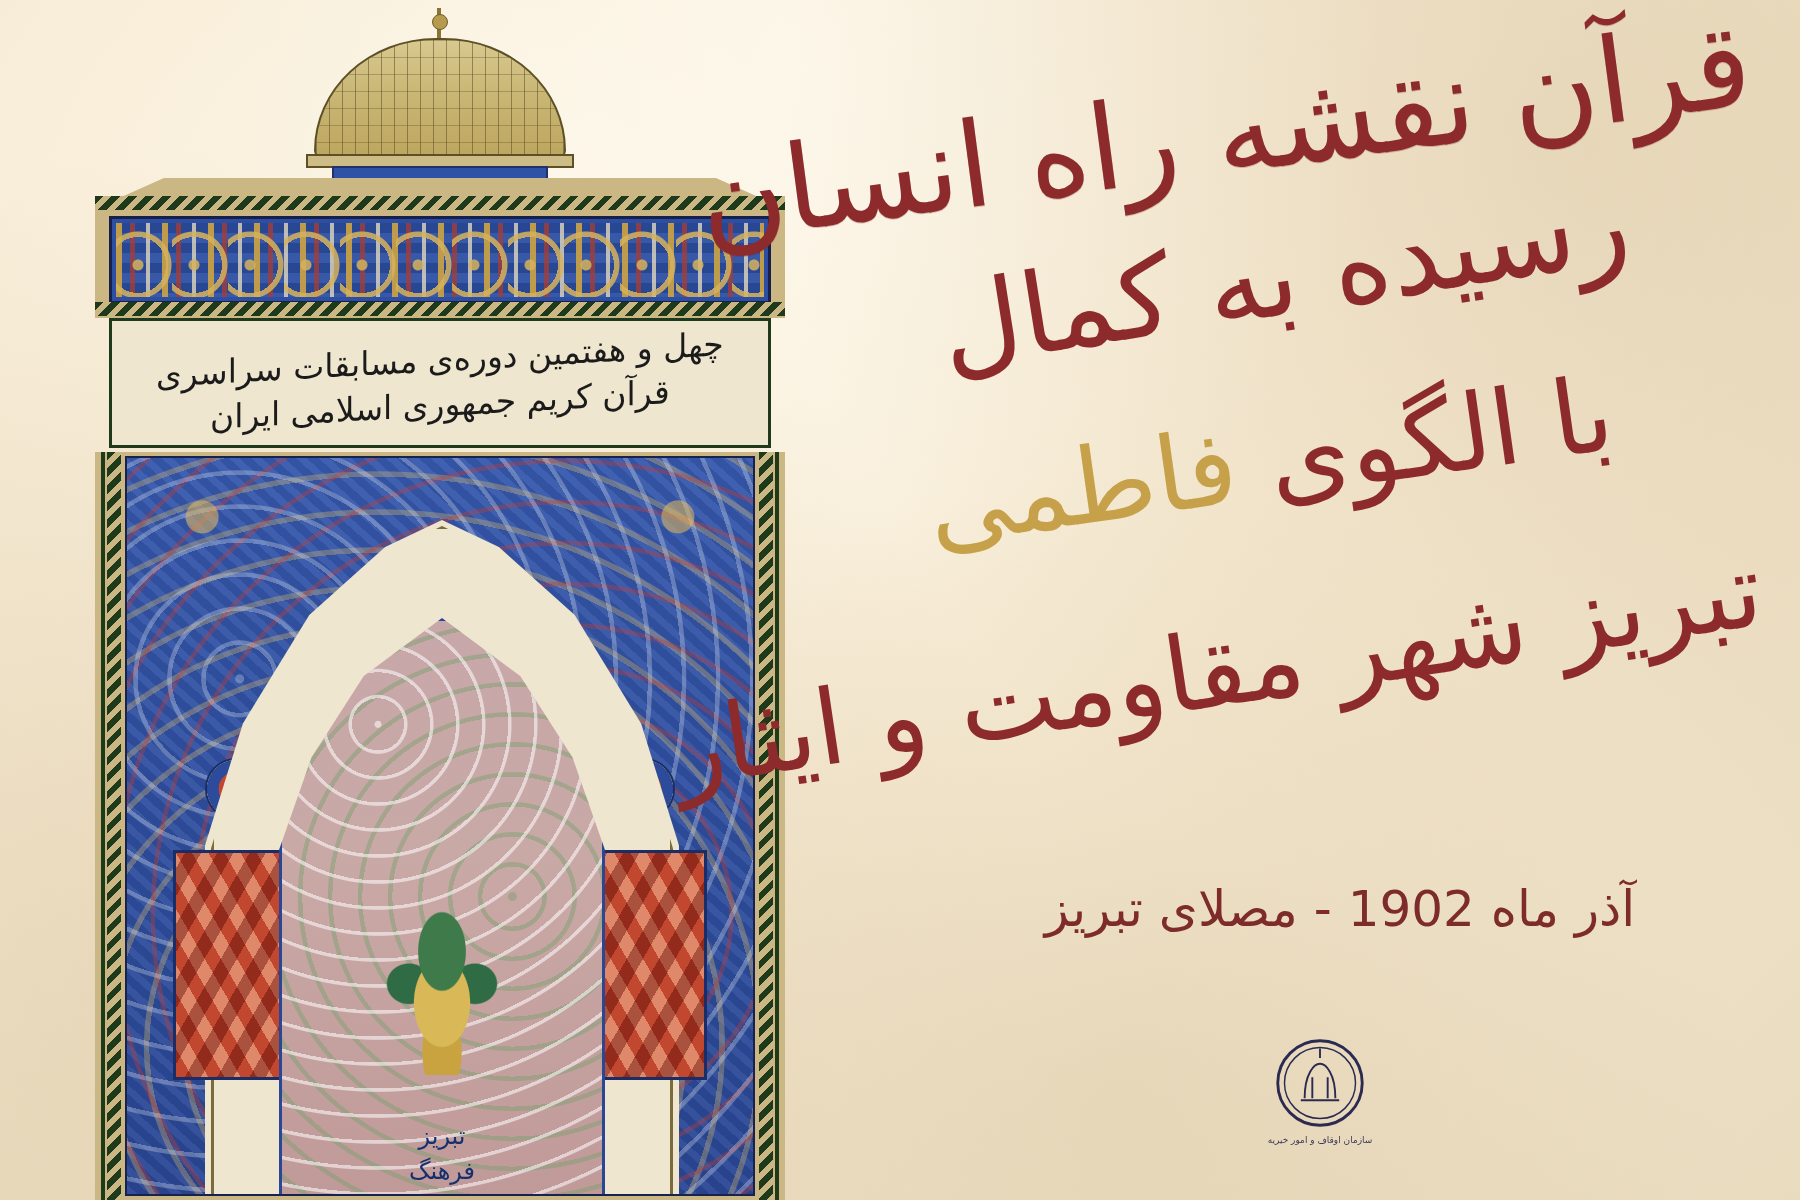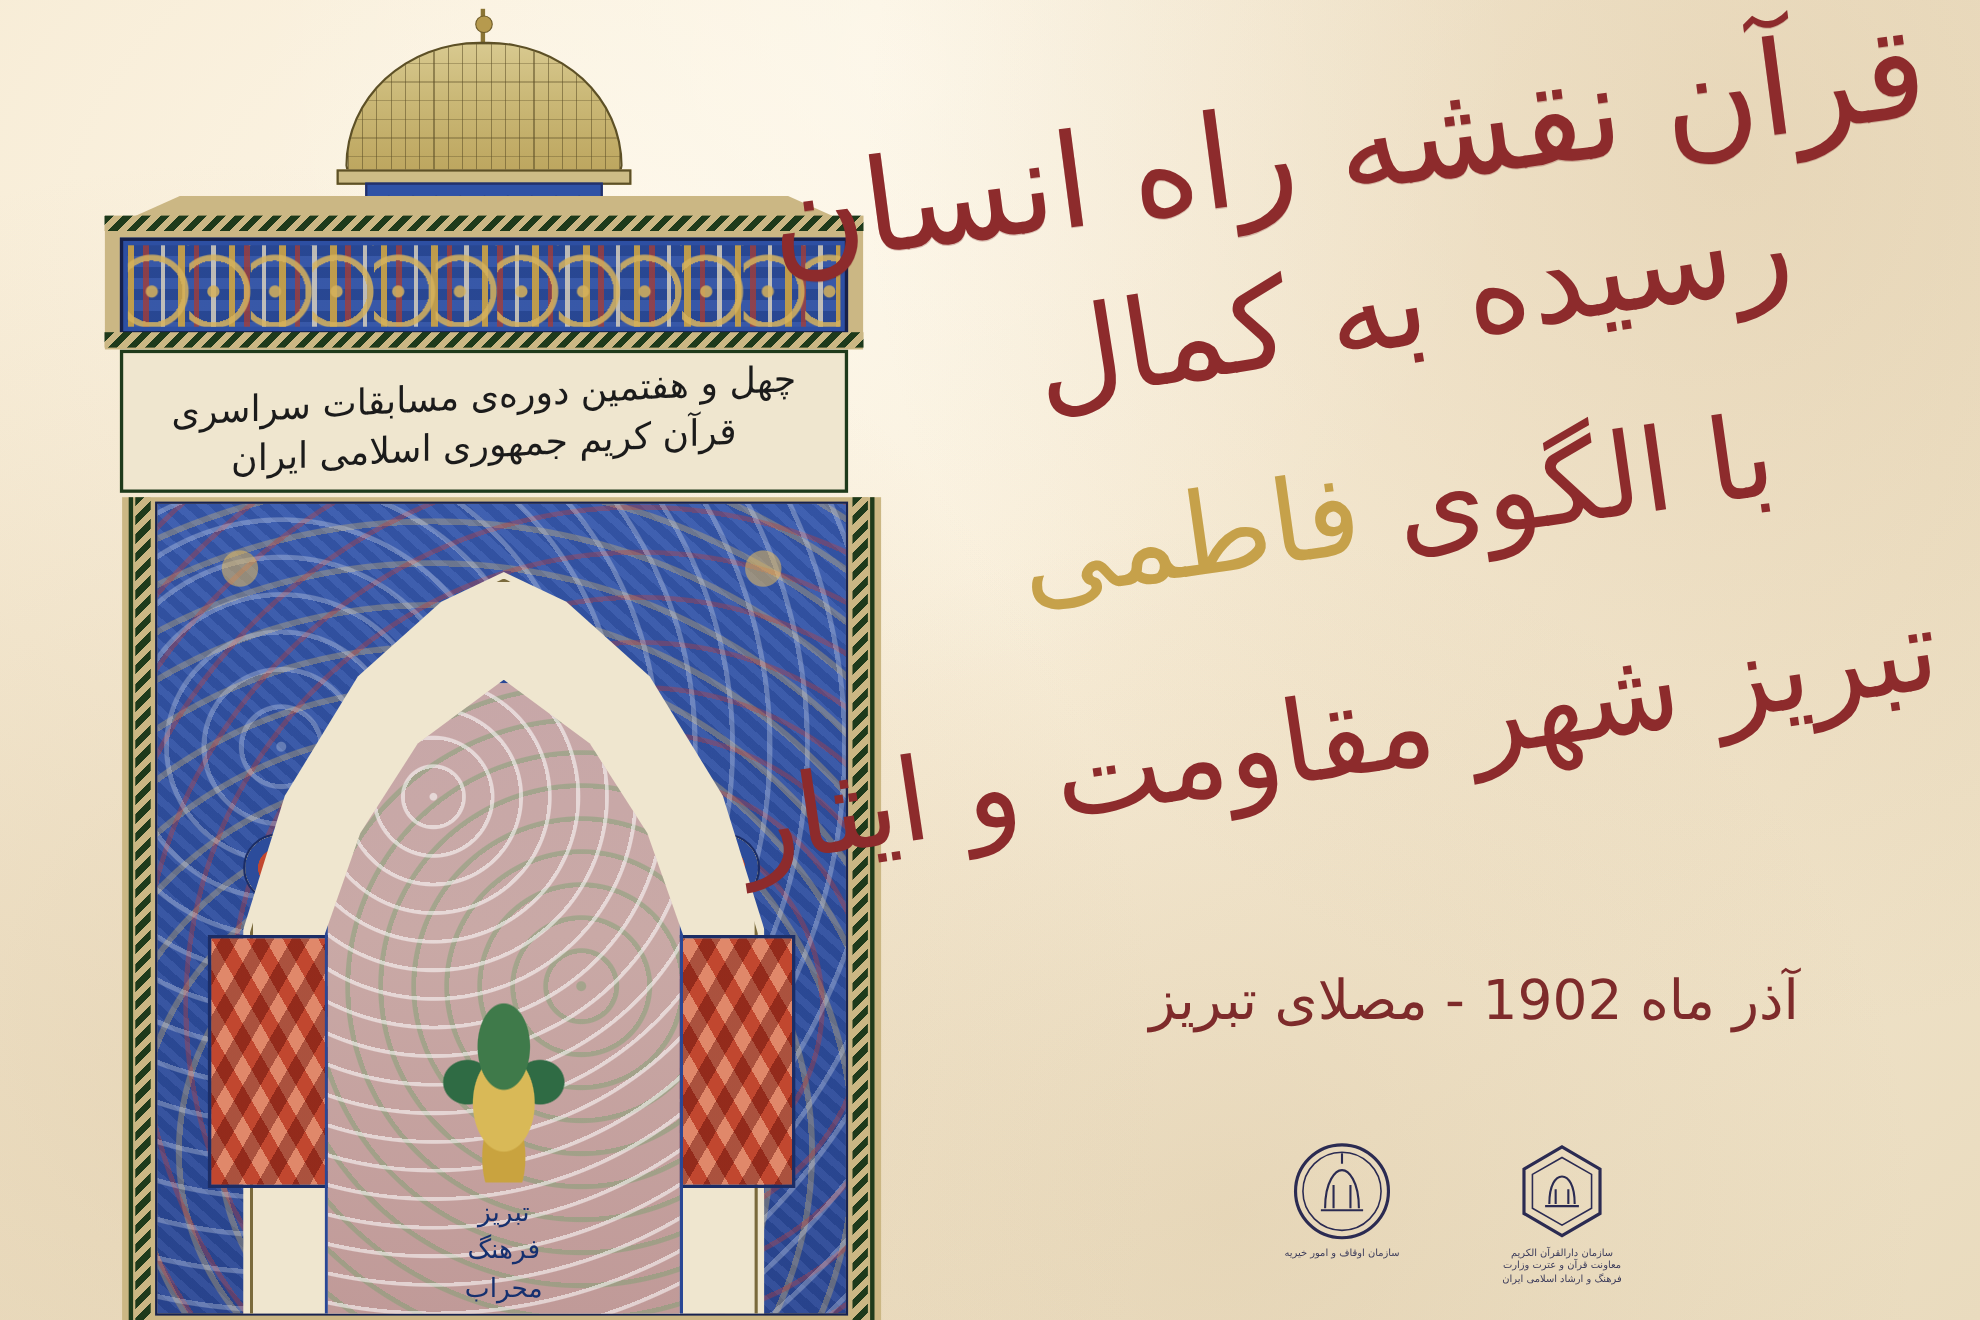--- a/index.html
+++ b/index.html
@@ -212,21 +212,21 @@
     text-align: center;
     direction: rtl;
     transform: skewY(-3.2deg);
     letter-spacing: -1px;
     white-space: nowrap;
   }
 
   
   .portal {
     position: absolute;
-    left: 16px;
+    left: 0px;
     top: 452px;
     width: 690px;
     height: 748px;
     background: #cbb784;
     border: 0;
   }
   .portal-frame {
     position: absolute;
     left: 6px;
     top: 0;
@@ -510,21 +510,20 @@
         <div class="arch-inner-border"></div>
 
         <div class="side-panel left"></div>
         <div class="side-panel right"></div>
 
         <div class="mihrab">
           <div class="mihrab-medallion"></div>
           <div class="mihrab-text">
             <div>تبریز</div>
             <div>فرهنگ</div>
-            <div>محراب</div>
           </div>
         </div>
       </div>
     </div>
   </div>
 
   <div class="text-block">
     <div class="line line1">قرآن نقشه راه انسان</div>
     <div class="line line2">رسیده به کمال</div>
     <div class="line line3">
@@ -544,29 +543,15 @@
               <path d="M34 66 C34 40 44 30 50 30 C56 30 66 40 66 66"></path>
               <path d="M42 66 L42 44 M58 66 L58 44"></path>
               <path d="M30 68 L70 68"></path>
               <path d="M50 24 L50 14"></path>
             </g>
           </svg>
         </div>
         <div class="logo-caption">سازمان اوقاف و امور خیریه</div>
       </div>
 
-      <div class="logo">
-        <div class="logo-mark">
-          <svg viewBox="0 0 100 100" width="96" height="96" aria-hidden="true">
-            <polygon points="50,8 86,29 86,71 50,92 14,71 14,29" fill="none" stroke="#2b2b52" stroke-width="3"></polygon>
-            <polygon points="50,18 78,34 78,66 50,82 22,66 22,34" fill="none" stroke="#2b2b52" stroke-width="1.5"></polygon>
-            <g stroke="#2b2b52" stroke-width="2" fill="none">
-              <path d="M38 62 C38 44 44 36 50 36 C56 36 62 44 62 62"></path>
-              <path d="M44 62 L44 48 M56 62 L56 48"></path>
-              <path d="M34 64 L66 64"></path>
-            </g>
-          </svg>
-        </div>
-        <div class="logo-caption">سازمان دارالقرآن الکریم معاونت قرآن و عترت وزارت فرهنگ و ارشاد اسلامی ایران</div>
-      </div>
     </div>
   </div>
 </div>
 
 </body></html>

